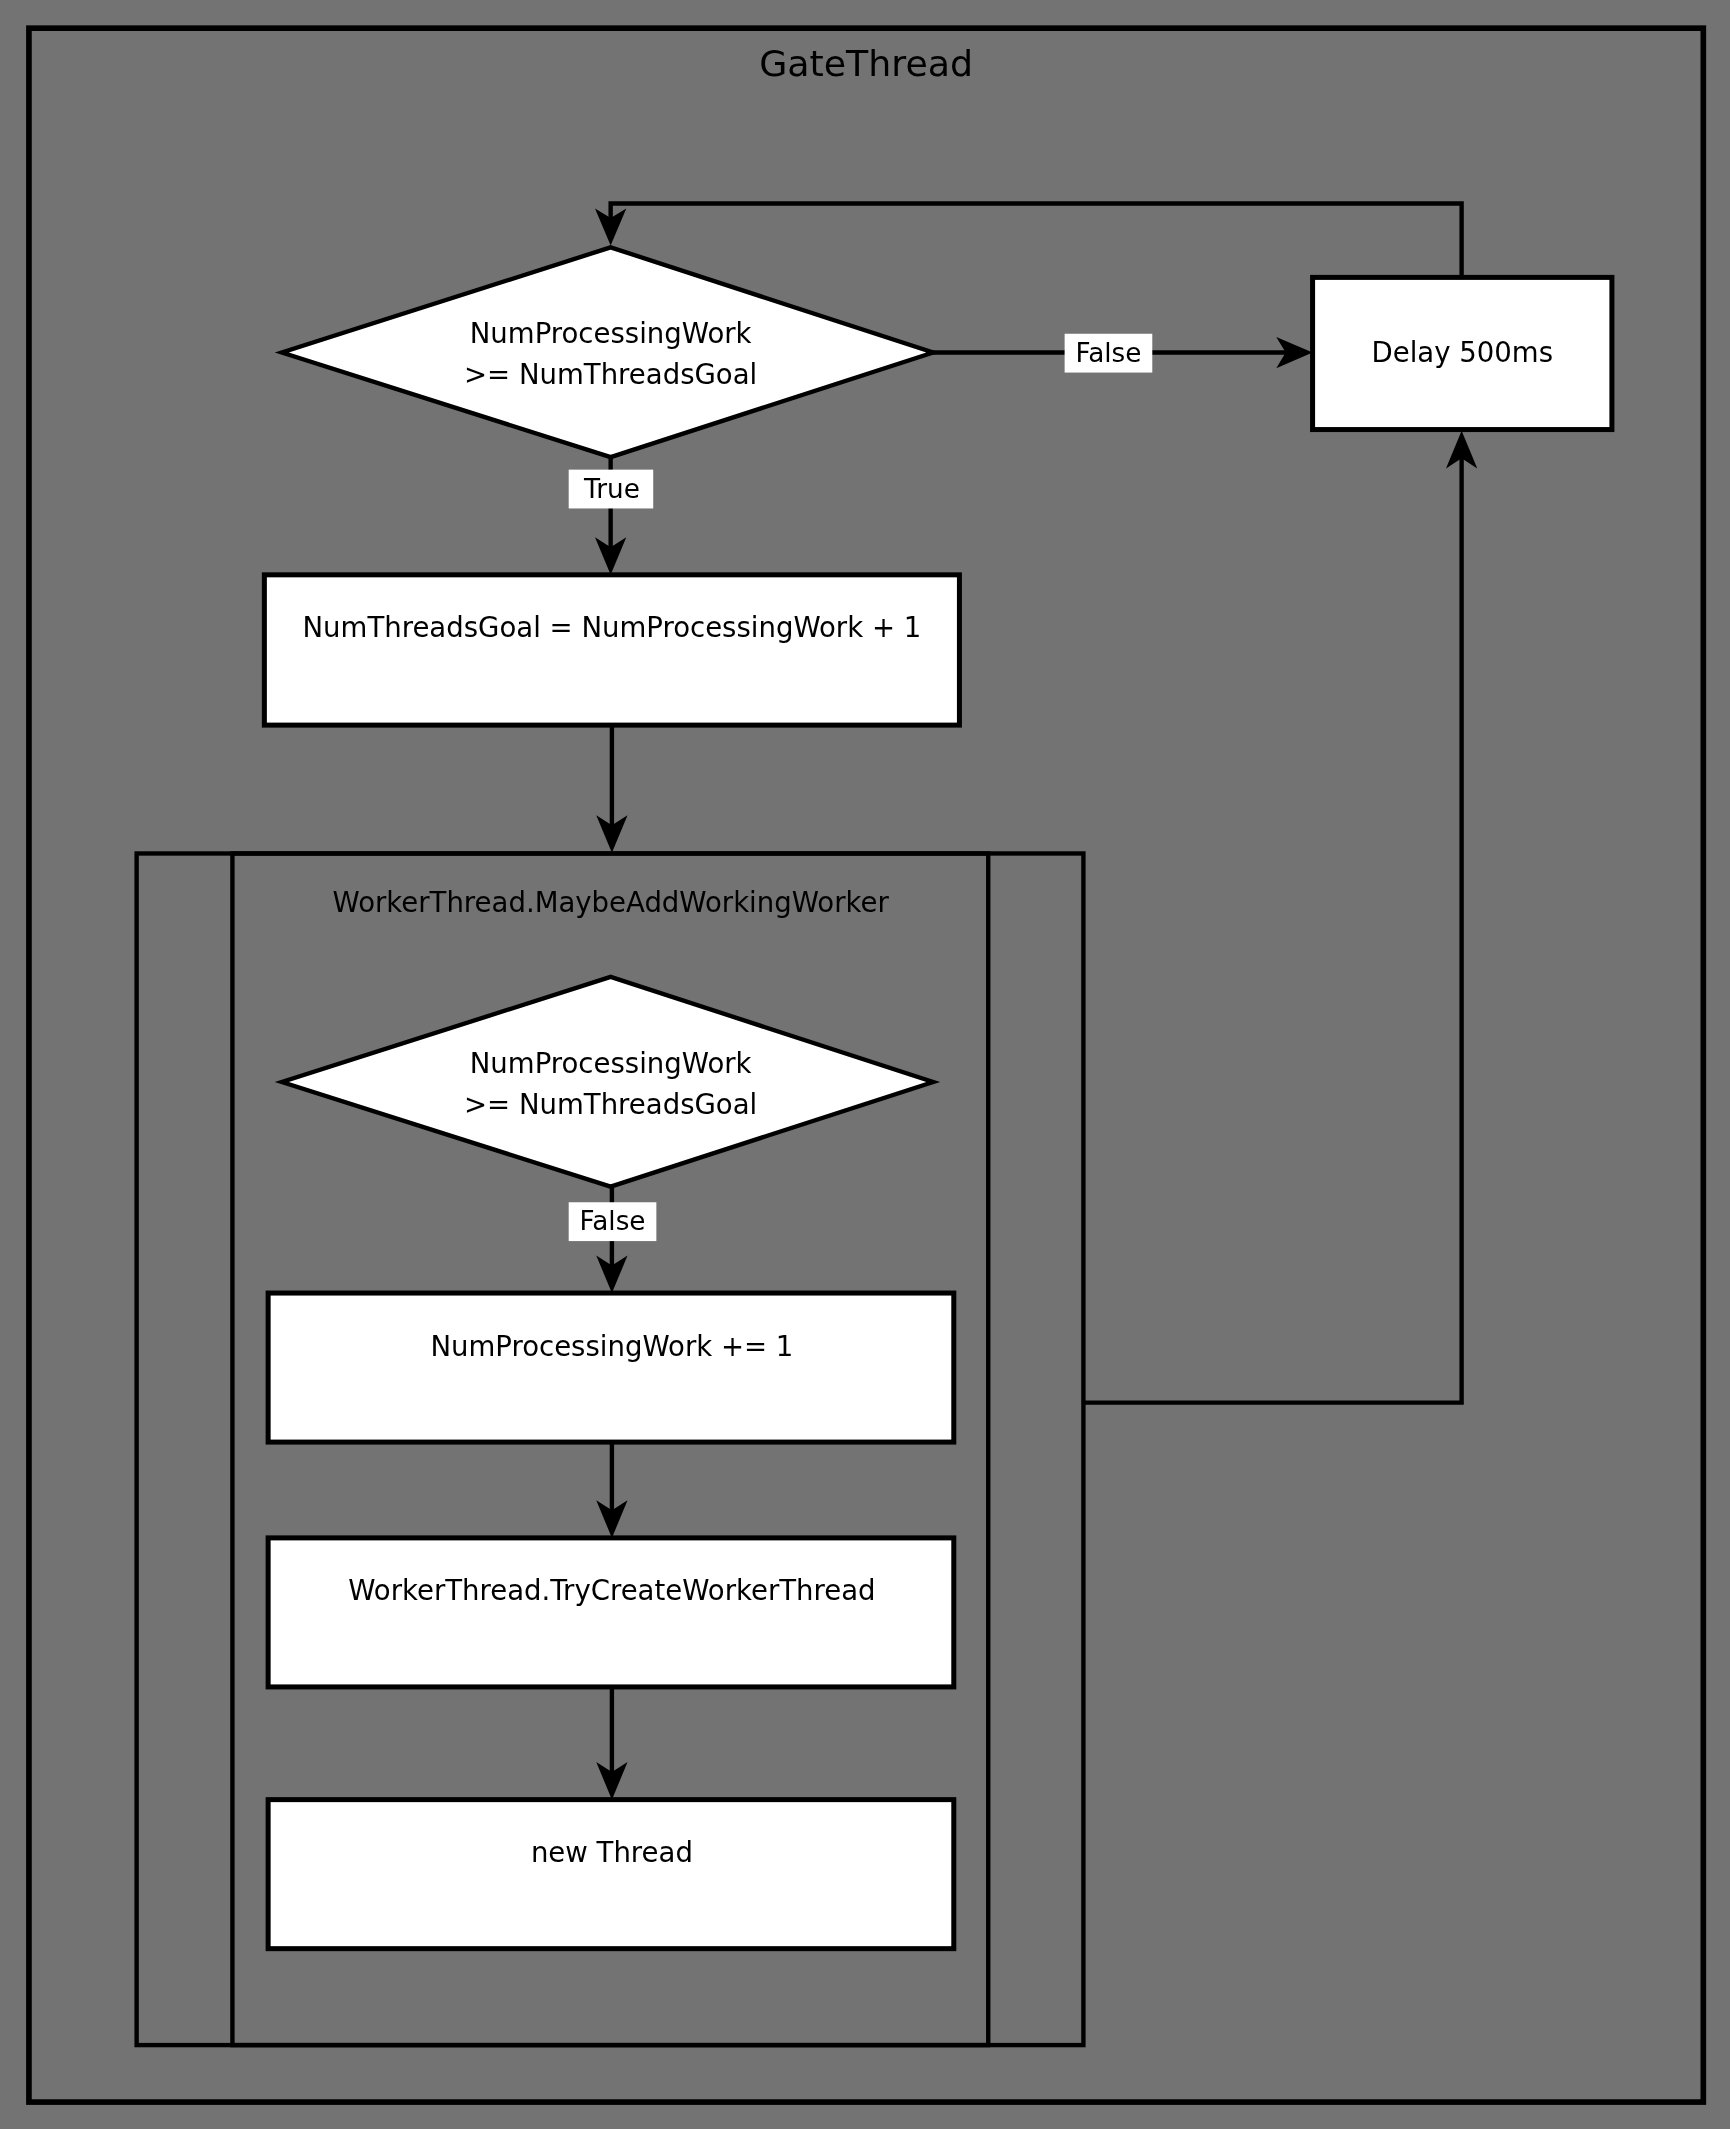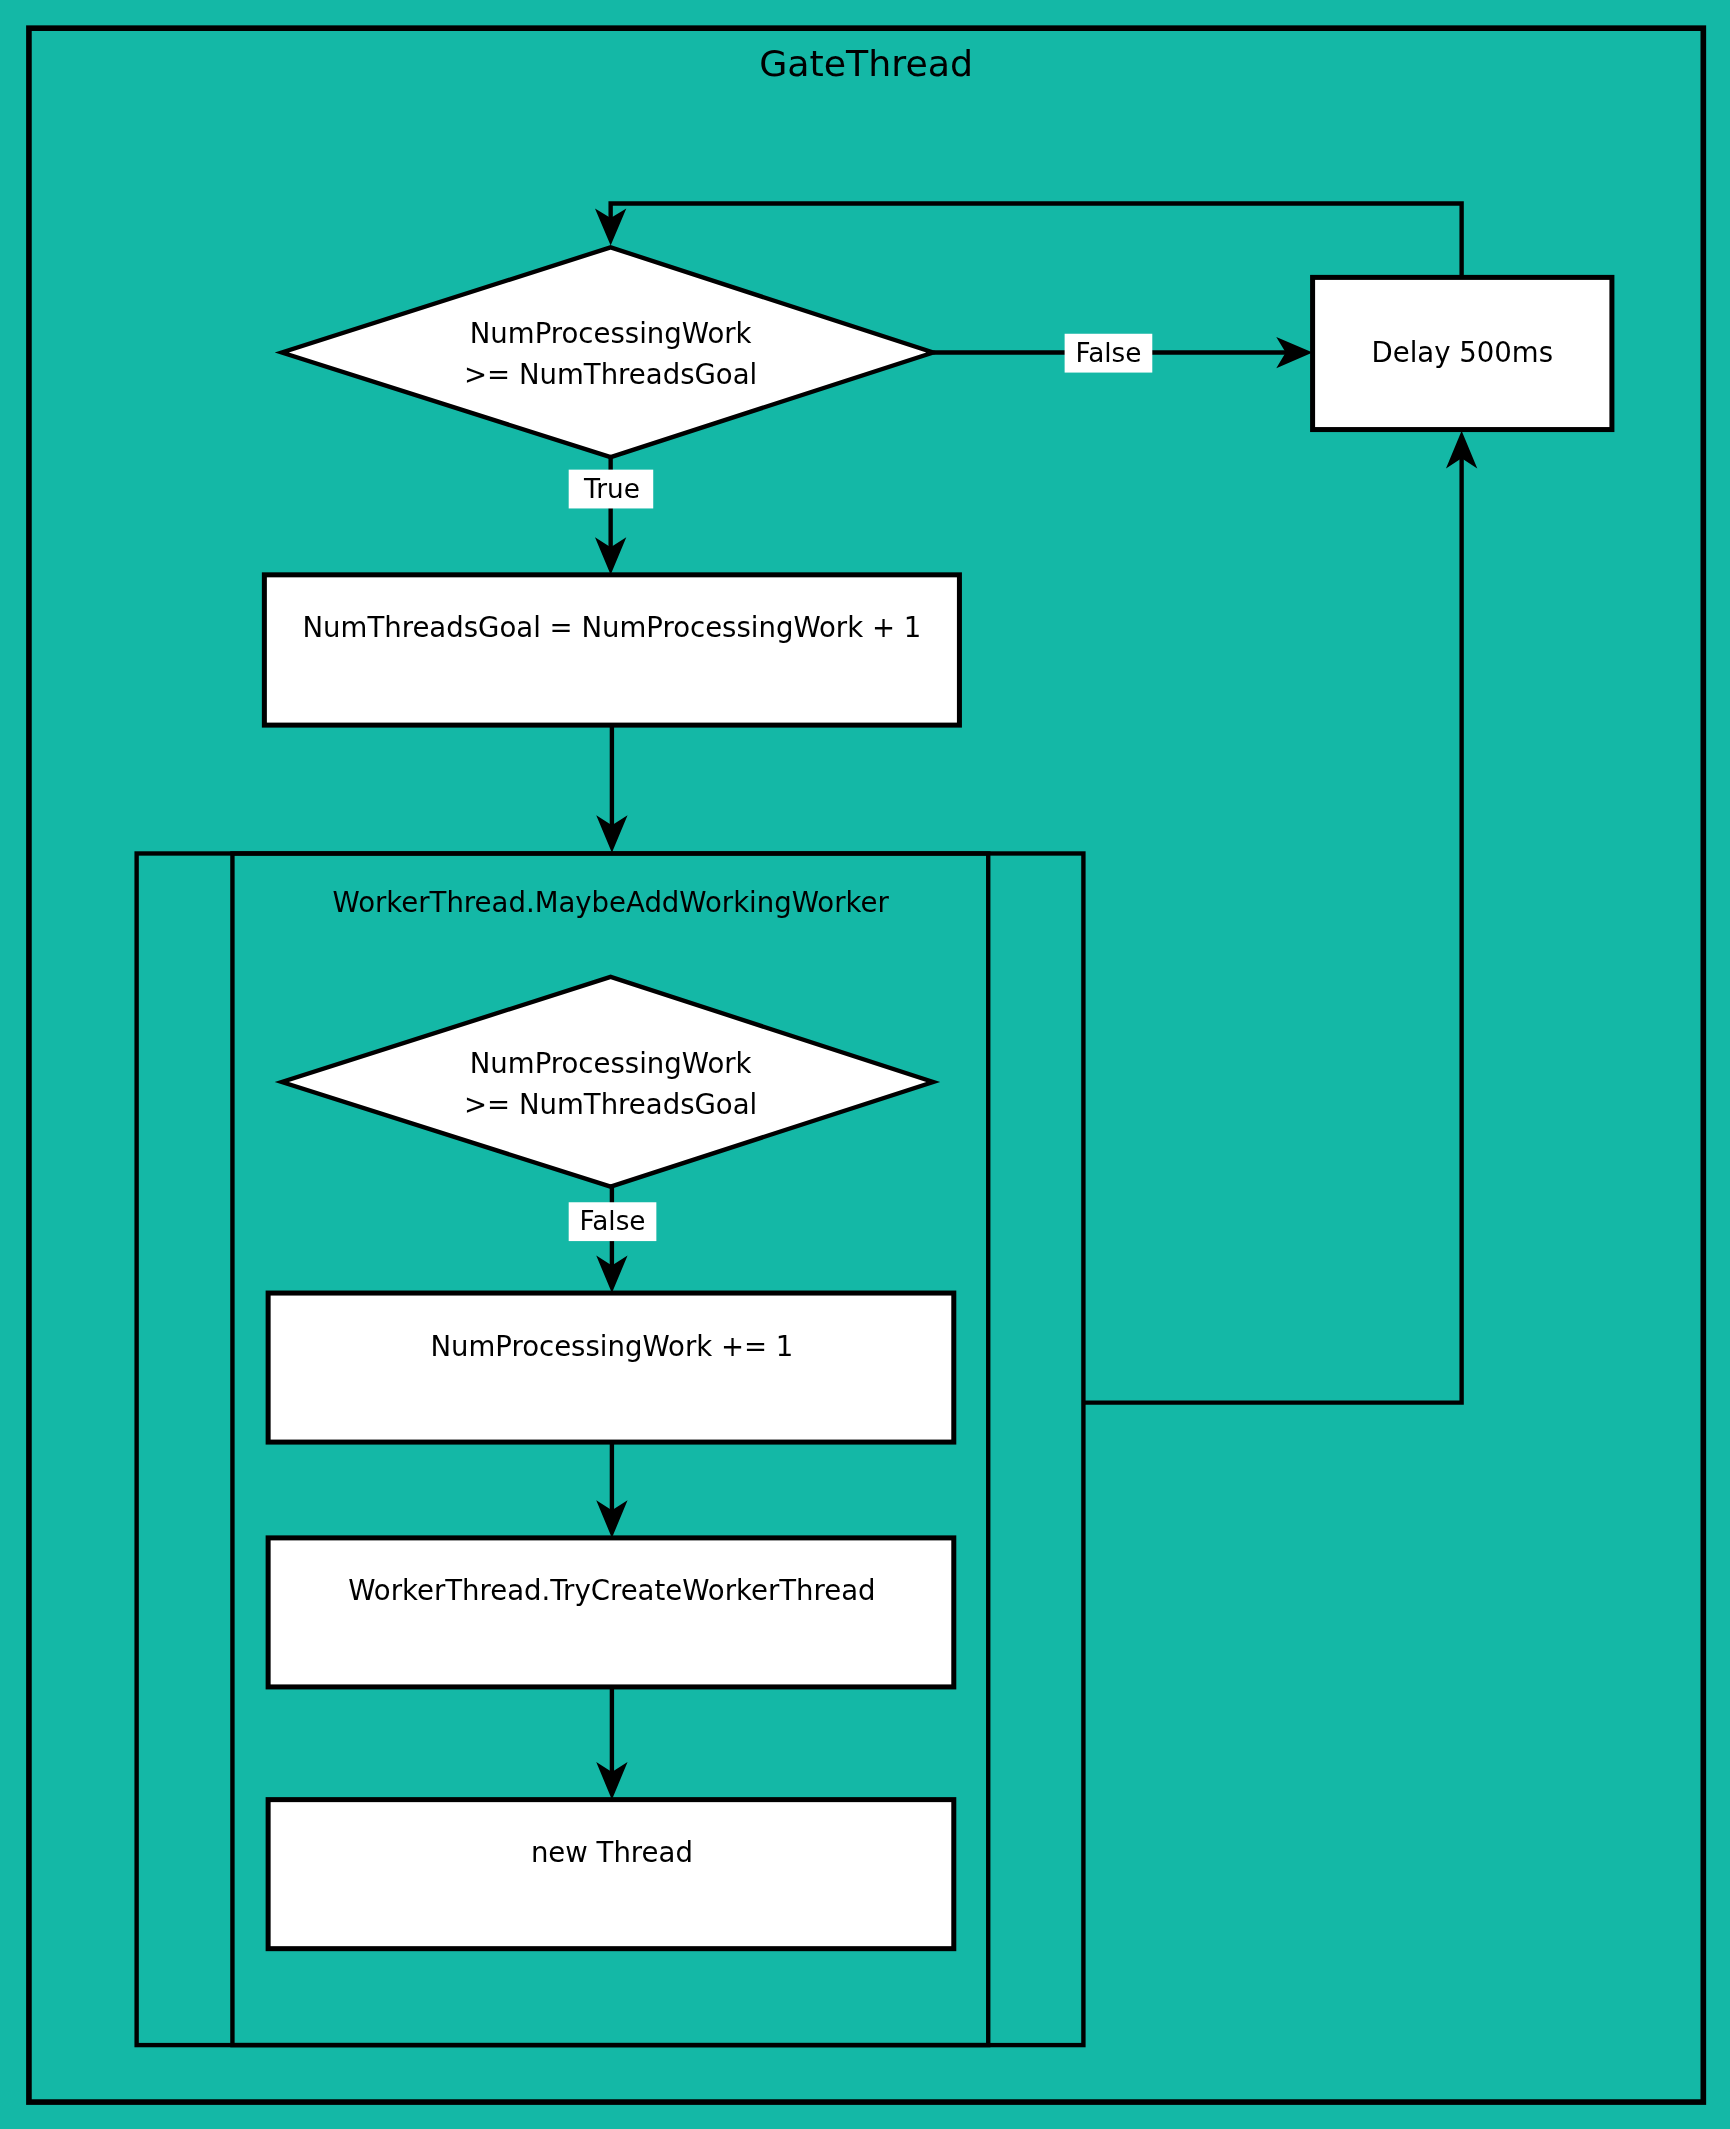--- a/index.html
+++ b/index.html
@@ -7,21 +7,21 @@
     padding: 0;
     background: #ffffff;
   }
   body {
     font-family: "DejaVu Sans", sans-serif;
   }
   #canvas {
     position: relative;
     width: 1731px;
     height: 2129px;
-    background: #14b8a6;
+    background: #737373;
     overflow: hidden;
   }
   svg#flow {
     position: absolute;
     top: 0;
     left: 0;
     width: 1731px;
     height: 2129px;
   }
   .frame-rect {

